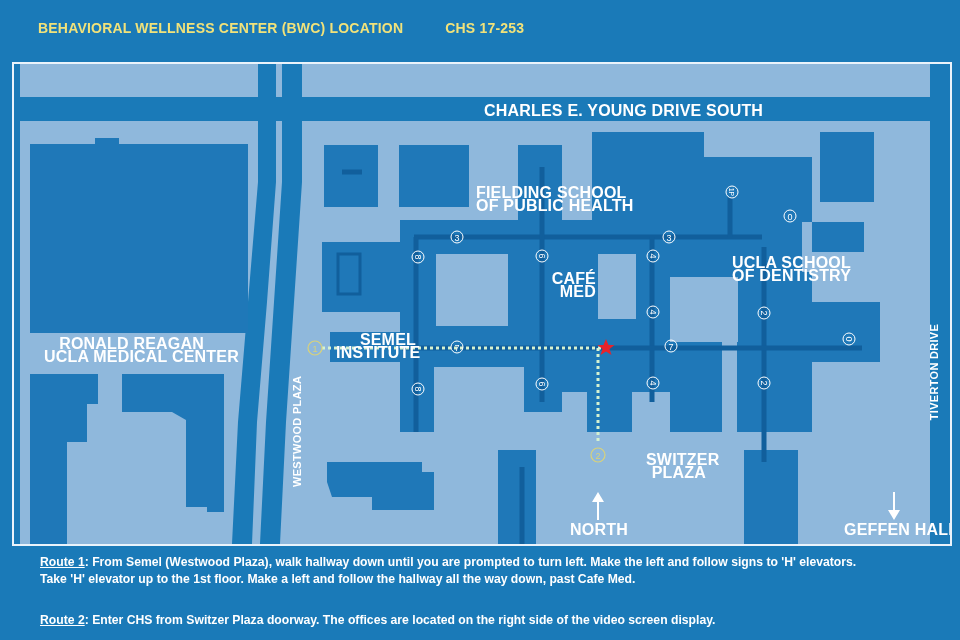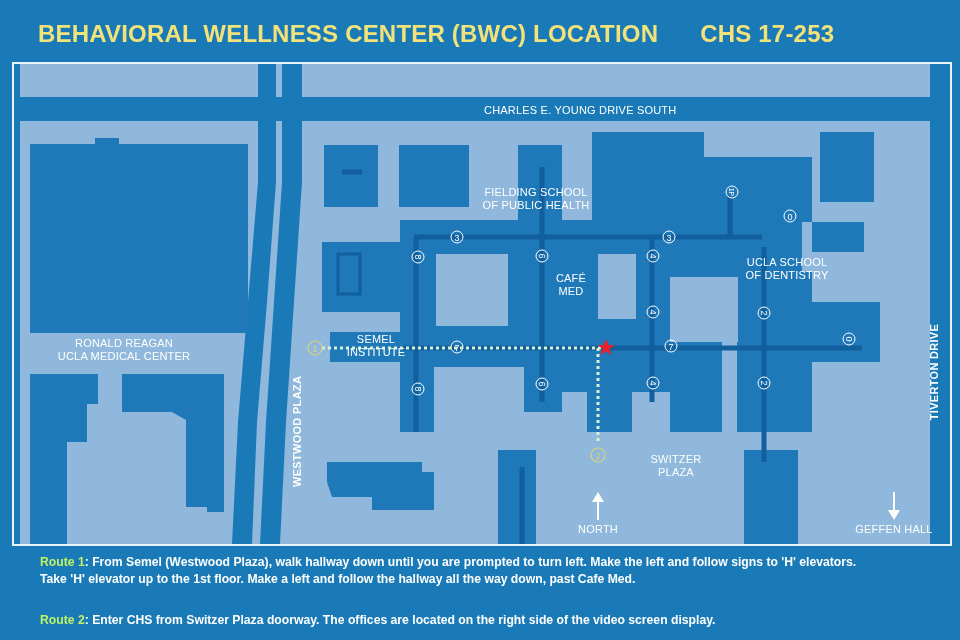--- a/index.html
+++ b/index.html
@@ -1,24 +1,24 @@
 <!DOCTYPE html>
 <html><head>
 <meta charset="utf-8">
 <style>
   html,body{margin:0;padding:0;}
   body{width:960px;height:640px;background:#1a7ab8;position:relative;overflow:hidden;font-family:"Liberation Sans",sans-serif;}
-  .title{position:absolute;top:20px;left:38px;font-family:"Liberation Sans",sans-serif;font-weight:bold;font-size:24px;color:#f1e27a;letter-spacing:0.2px;white-space:nowrap;}
+  .title{position:absolute;top:20px;left:38px;font-family:"Liberation Sans",sans-serif;font-weight:bold;font-size:14px;color:#f1e27a;letter-spacing:0.2px;white-space:nowrap;}
   .title .code{margin-left:42px;}
   .map{position:absolute;left:12px;top:62px;width:936px;height:480px;border:2px solid #eaf3fb;background:#8fb8dc;overflow:hidden;}
   .map svg{position:absolute;left:0;top:0;}
-  .lbl{position:absolute;color:#ffffff;font-weight:normal;font-size:11px;line-height:13px;text-align:center;white-space:nowrap;letter-spacing:0.2px;}
+  .lbl{position:absolute;color:#ffffff;font-weight:bold;font-size:16px;line-height:13px;text-align:right;white-space:nowrap;letter-spacing:0.2px;}
   .vlbl{position:absolute;color:#ffffff;font-weight:bold;font-size:11px;white-space:nowrap;transform:rotate(-90deg);transform-origin:center;letter-spacing:0.3px;}
   .route{position:absolute;left:40px;color:#ffffff;font-weight:bold;font-size:12.2px;line-height:17px;white-space:nowrap;}
-  .route .rname{color:#bef264;}
+  .route .rname{color:#ffffff;text-decoration:underline;}
 </style>
 </head>
 <body>
 
 <div class="title">
   <span>BEHAVIORAL WELLNESS CENTER (BWC) LOCATION</span><span class="code">CHS 17-253</span>
 </div>
 
 <div class="map">
   <svg width="936" height="480" viewBox="12 62 936 480">

